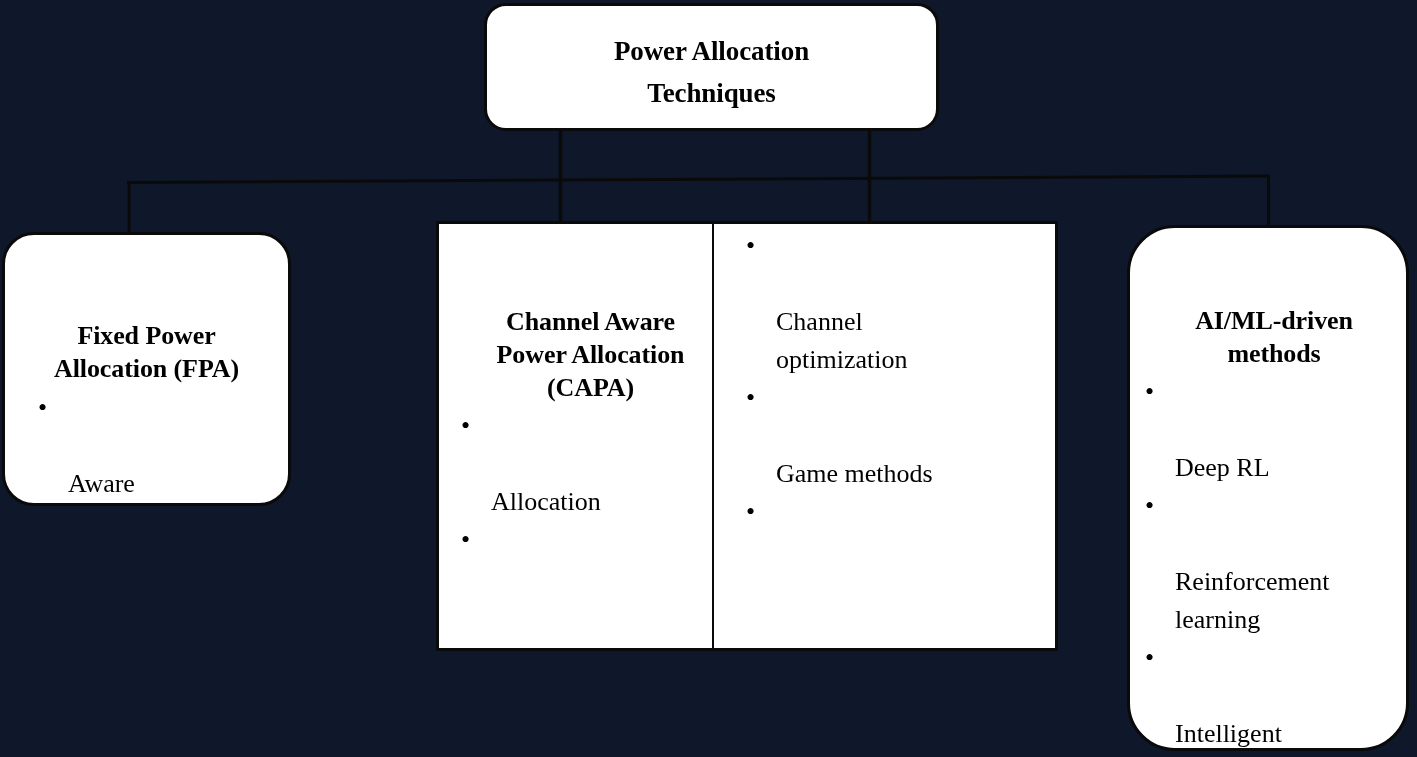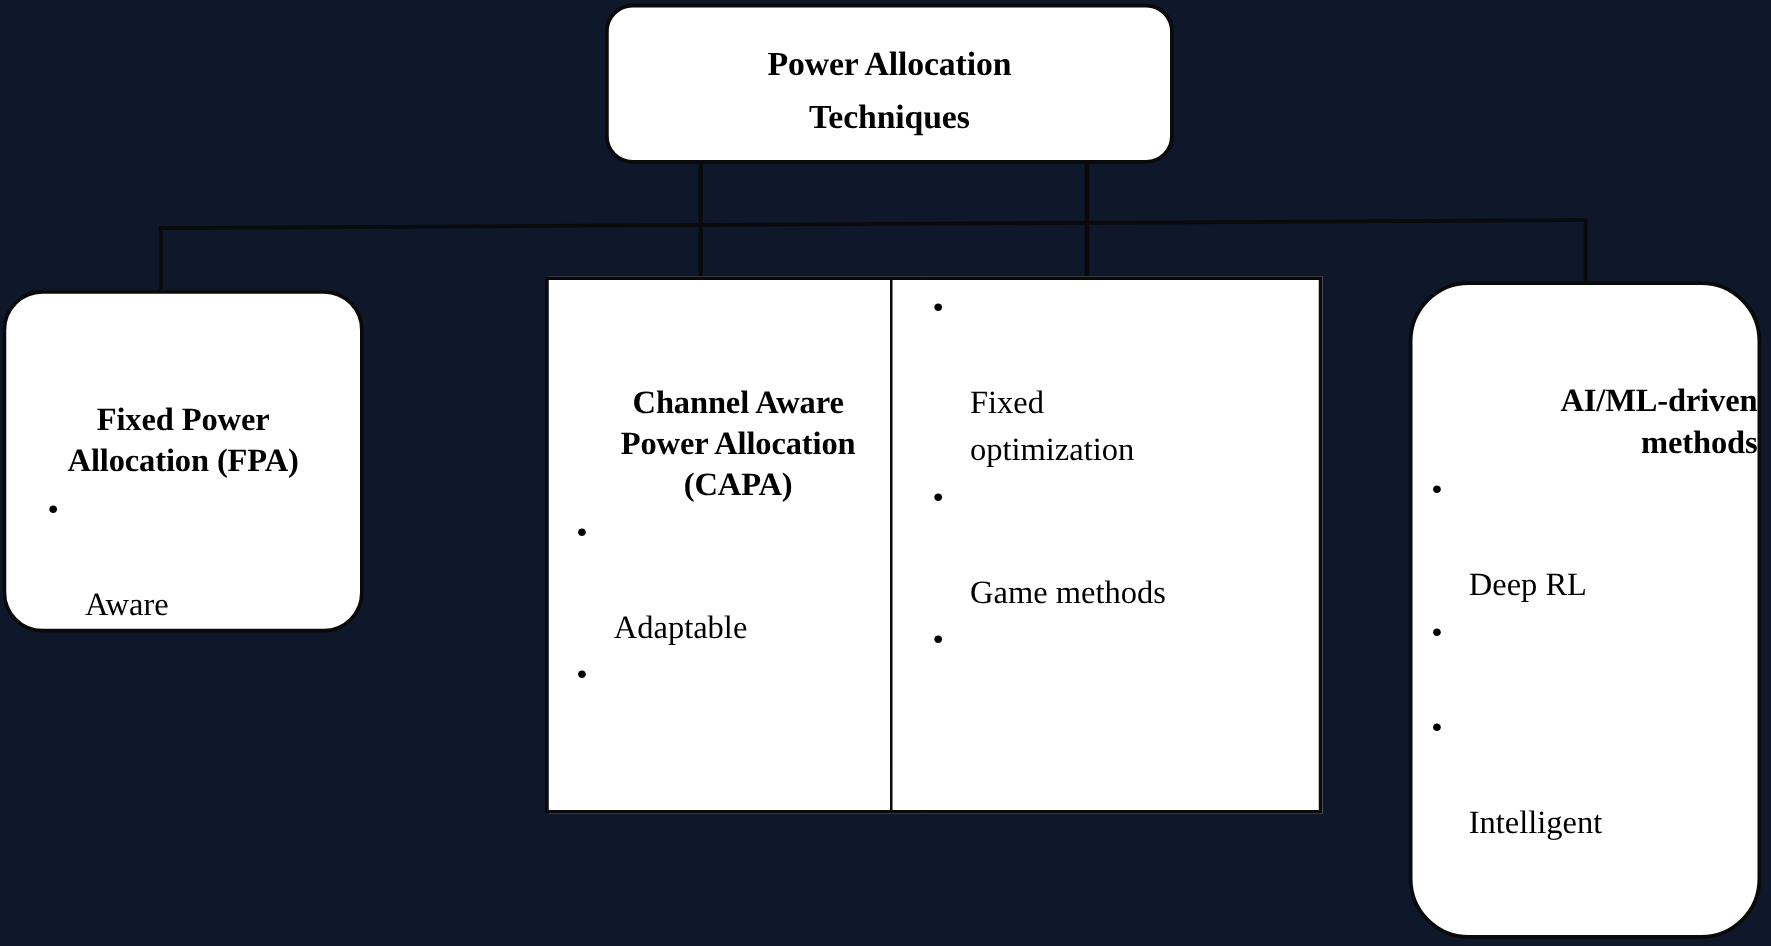--- a/index.html
+++ b/index.html
@@ -112,21 +112,21 @@
   }
   #node-opt .node-title { margin-top: 81px; }
   #node-opt .bullets { margin-top: 3px; padding-left: 32px; }
 
   
   #node-aiml {
     left: 1127px; top: 225px;
     width: 282px; height: 526px;
     border-radius: 48px;
   }
-  #node-aiml .node-title { margin-top: 76px; padding-left: 12px; text-align: right; }
+  #node-aiml .node-title { margin-top: 76px; padding-left: 12px; }
   #node-aiml .bullets { margin-top: 3px; padding-left: 15px; }
 </style>
 </head>
 <body>
 
 <div id="canvas">
 
   <svg id="connectors" viewBox="0 0 1417 757" width="1417" height="757">
 
     <line x1="127" y1="182.5" x2="1270" y2="176" stroke="#0a0a0a" stroke-width="3"></line>
@@ -159,34 +159,34 @@
     </ul>
   </div>
 
   <div class="node square no-right" id="node-capa">
     <div class="node-title">Channel Aware
 Power Allocation
 (CAPA)</div>
     <ul class="bullets">
       <li>
         <span class="dot">•</span>
-        <span>Adaptable</span>
+        <span>Allocation</span>
       </li>
       <li>
         <span class="dot">•</span>
       </li>
 
     </ul>
   </div>
 
   <div class="node square thin-left" id="node-opt">
     <ul class="bullets">
       <li>
         <span class="dot">•</span>
-        <span>Fixed
+        <span>Channel
 optimization</span>
       </li>
       <li>
         <span class="dot">•</span>
         <span>Game methods</span>
       </li>
       <li>
         <span class="dot">•</span>
         
       </li>
@@ -197,20 +197,22 @@
   <div class="node rounded" id="node-aiml">
     <div class="node-title">AI/ML-driven
 methods</div>
     <ul class="bullets">
       <li>
         <span class="dot">•</span>
         <span>Deep RL</span>
       </li>
       <li>
         <span class="dot">•</span>
+        <span>Reinforcement
+learning</span>
       </li>
       <li>
         <span class="dot">•</span>
         <span>Intelligent</span>
       </li>
 
     </ul>
   </div>
 
 </div>

